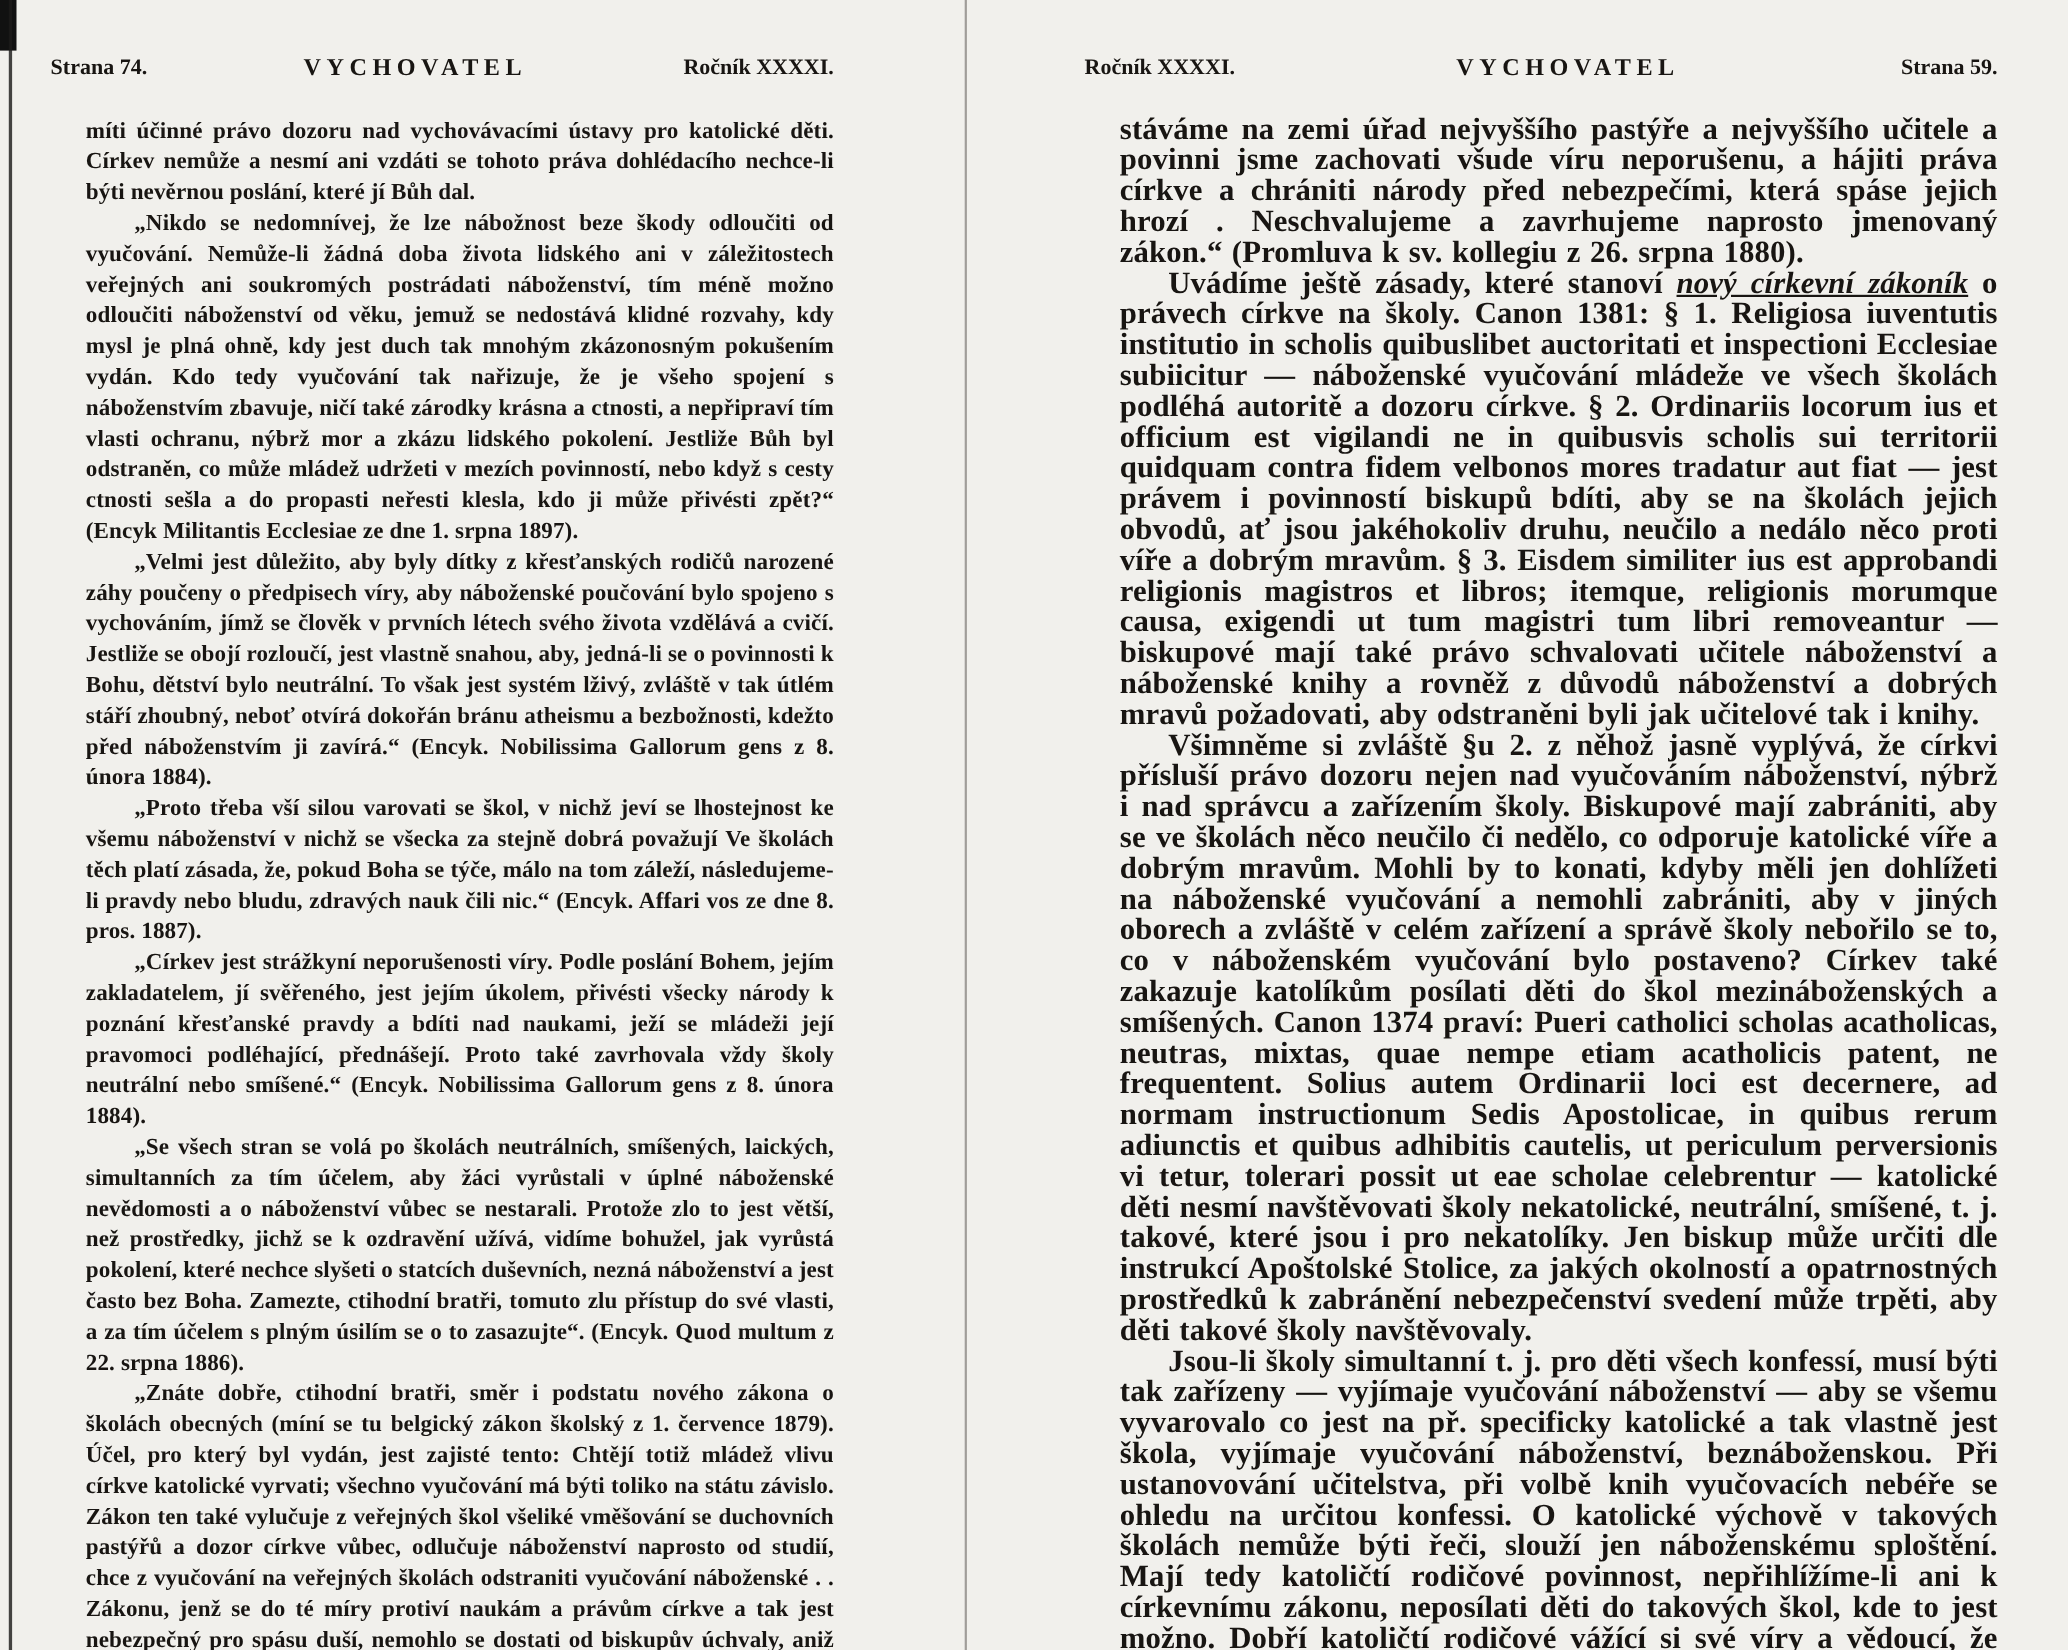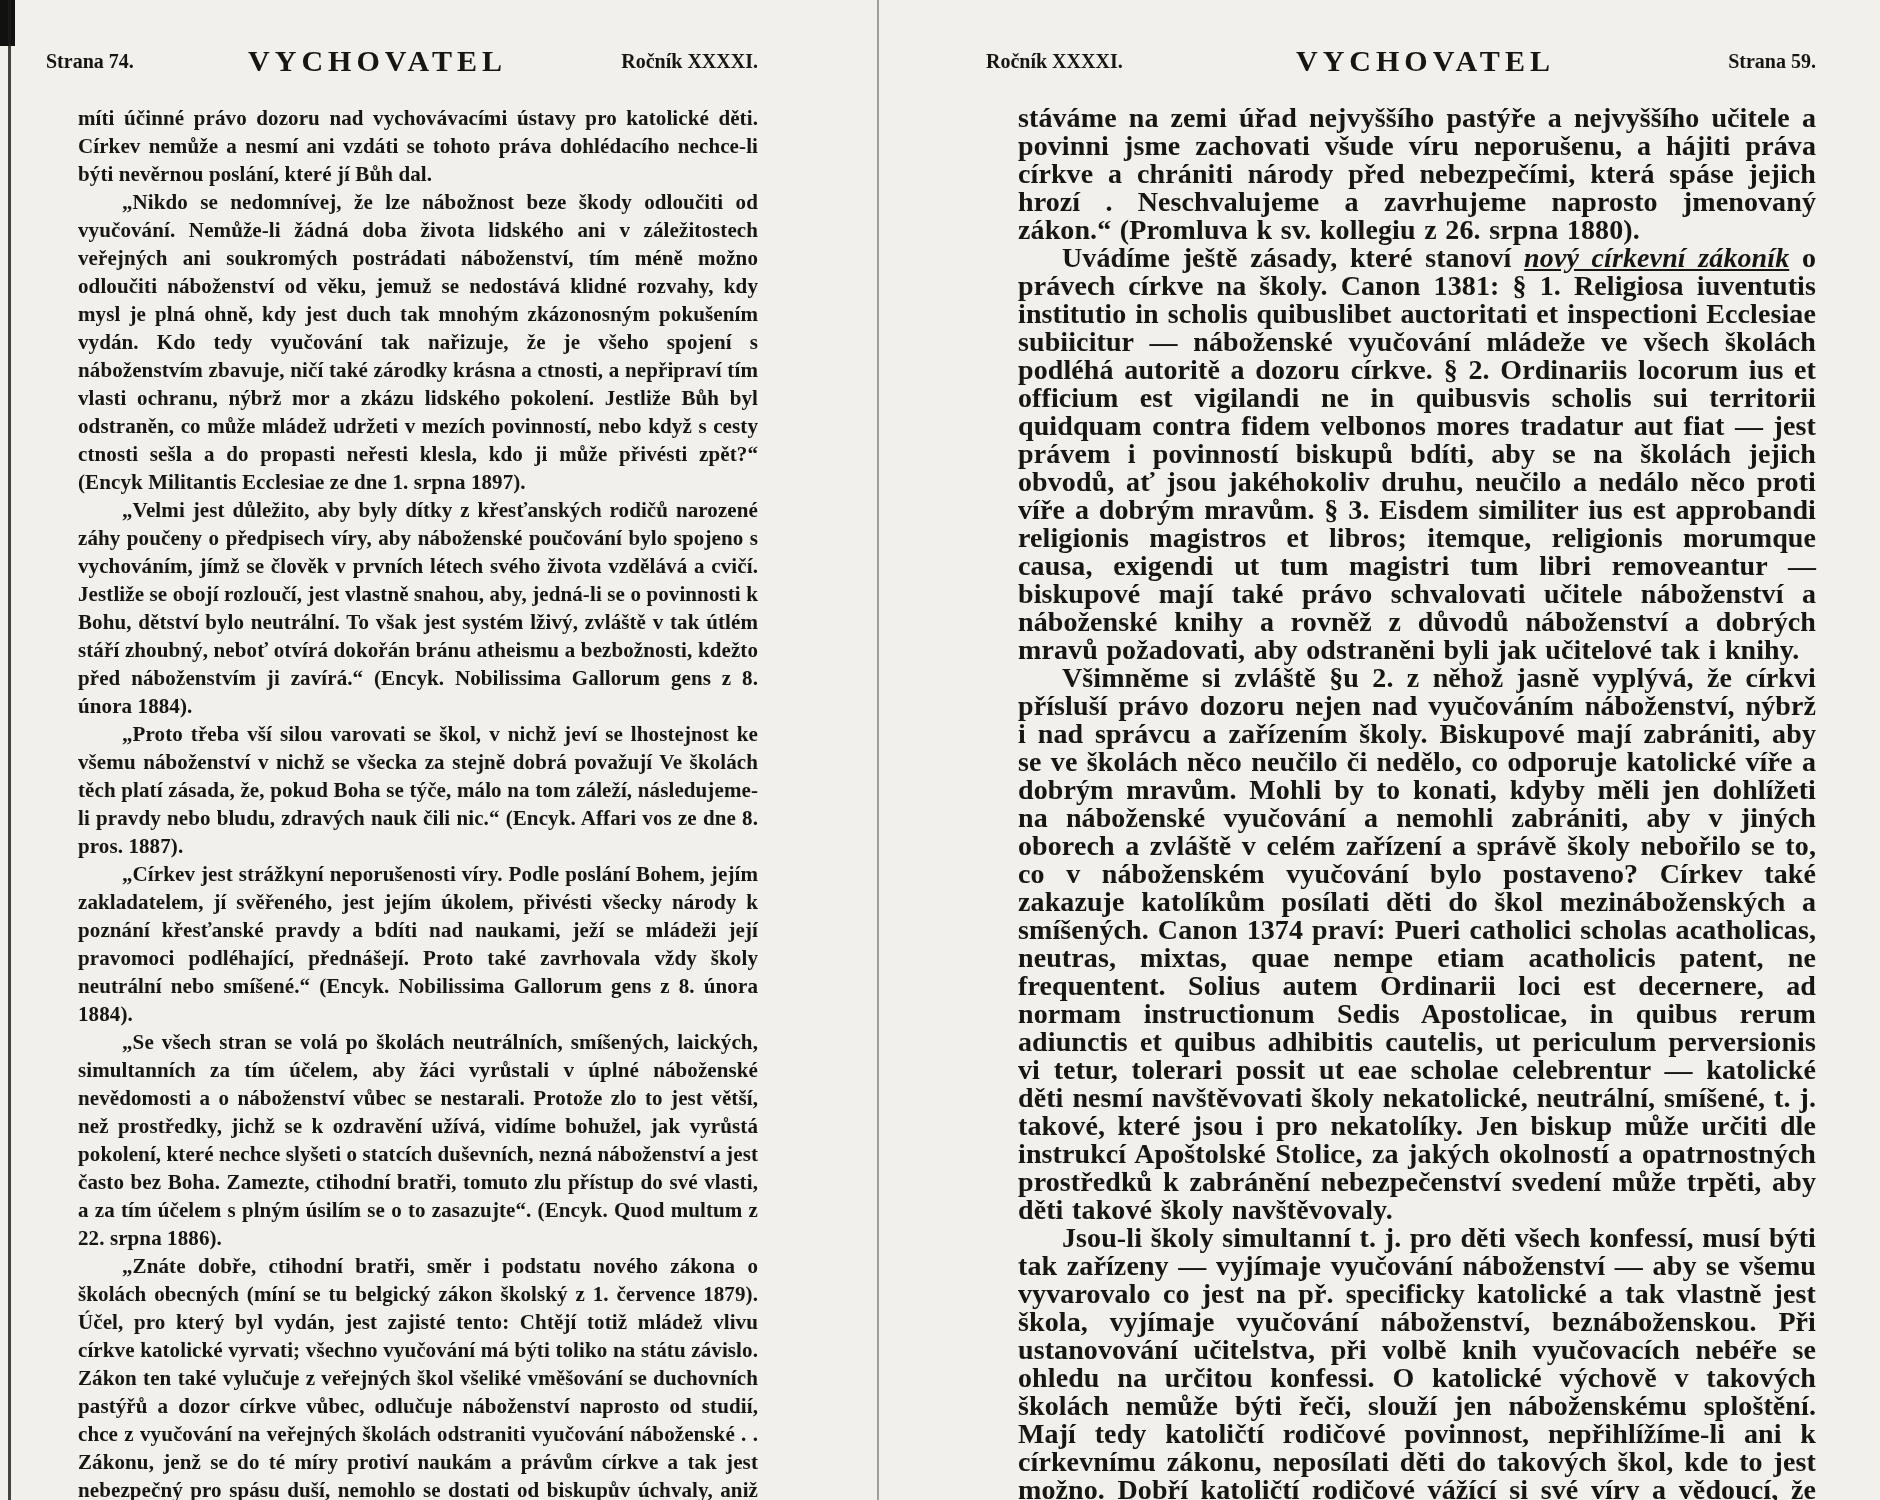--- a/index.html
+++ b/index.html
@@ -26,21 +26,21 @@
   }
   .page { position: absolute; top: 48px; }
   .page-left  { left: 46px;  width: 712px; }
   .page-right { left: 986px; width: 830px; }
   .pghead {
     display: flex; justify-content: space-between; align-items: flex-end;
     font-weight: bold; font-size: 20px; line-height: 26px;
     margin-bottom: 30px;
     gap: 28px;
   }
-  .pghead .title { font-size: 30px; letter-spacing: 5px; }
+  .pghead .title { font-size: 22px; letter-spacing: 5px; }
   .colbody {
     text-align: justify;
     font-weight: bold;
     font-size: 21px;
     line-height: 28px;
     letter-spacing: 0.1px;
     margin-left: 32px;
   }
   .page-right .colbody {
     font-size: 28px;

